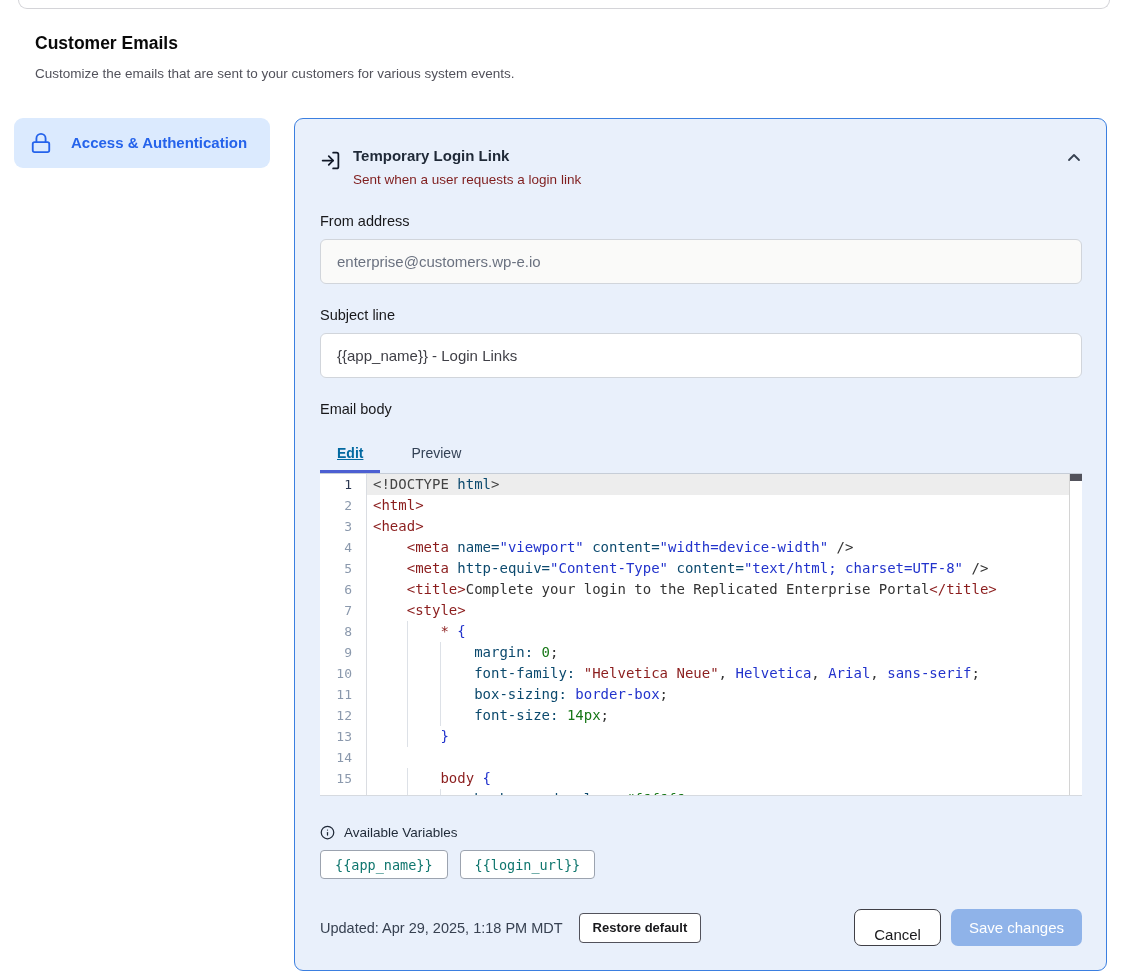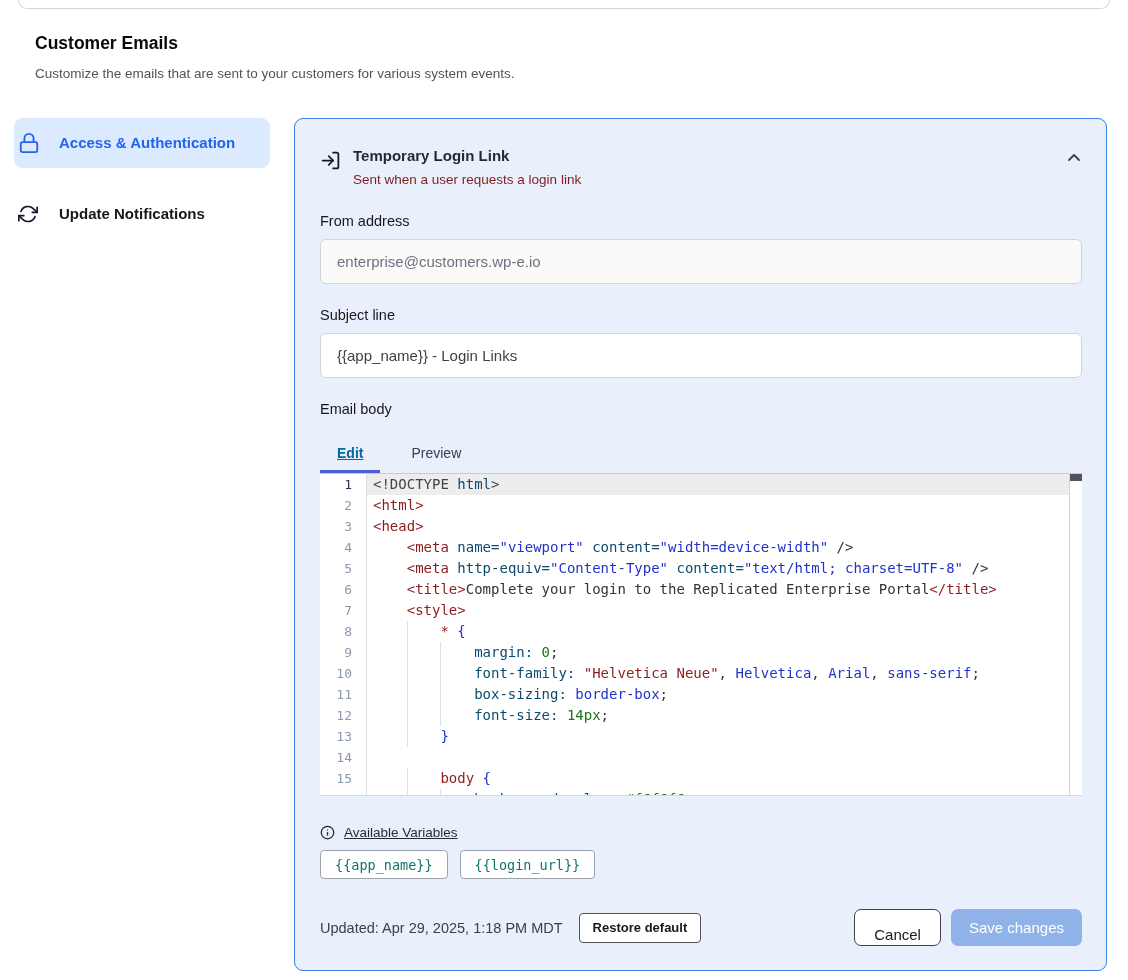--- a/index.html
+++ b/index.html
@@ -12,21 +12,21 @@
   .top-card { height:9px; margin:0 18px; border:1px solid #d4d4d8; border-top:none;
     border-radius:0 0 9px 9px; }
   .page-head { padding:24px 35px 0 35px; }
   .page-title { font-size:17.5px; font-weight:bold; color:#0a0a0a; }
   .page-sub { margin-top:12px; font-size:13.5px; color:#52525b; }
 
   .layout { display:flex; align-items:flex-start; margin:37px 21px 0 14px; gap:24px; }
 
   
   .sidebar { flex:0 0 256px; }
-  .side-item { display:flex; align-items:center; gap:19px; padding:13px 16px 13px 4px;
+  .side-item { display:flex; align-items:center; gap:19px; padding:13px 16px 13px 16px;
     border-radius:9px; cursor:pointer; font-size:15px; font-weight:600; line-height:24px; color:#18181b; }
   .side-item.active { background:#dbeafe; color:#2563eb; }
   .side-item + .side-item { margin-top:21px; }
   .side-item .ic { flex:0 0 22px; display:flex; align-items:center; }
 
   
   .panel { flex:1; background:#e9f0fb; border:1px solid #3b7fe0; border-radius:9px;
     padding:26px 24px 24px 25px; }
   .panel-head { display:flex; gap:12px; }
   .panel-head .ic { margin-top:5px; }
@@ -59,21 +59,21 @@
   .code { flex:1; position:relative; white-space:pre; padding-left:6px; color:#333; }
   .cl.active .code { background:#ededed; }
   .code i.g { position:absolute; top:0; bottom:0; border-left:1px solid #dde1e7; }
   .t-tag { color:#8b1d1d; } .t-attr { color:#0c4a6e; } .t-str { color:#2233cc; }
   .t-kw { color:#2233cc; } .t-num { color:#177717; } .t-doc { color:#444; } .t-pln { color:#333; }
   .vscroll { position:absolute; top:0; right:0; bottom:0; width:13px; background:#fff;
     border-left:1px solid #d4d4d4; }
   .vscroll .thumb { height:7px; background:#52525b; }
 
   
-  .vars-head { display:flex; align-items:center; gap:9px; margin-top:29px; font-size:13.5px; color:#1f2937;text-decoration:underline; }
+  .vars-head { display:flex; align-items:center; gap:9px; margin-top:29px; font-size:13.5px; color:#1f2937; }
   .chips { display:flex; gap:12px; margin-top:10px; }
   .chip { height:29px; display:flex; align-items:center; padding:0 14px; background:#fff;
     border:1px solid #9ca3af; border-radius:4px; font-family:"DejaVu Sans Mono", monospace;
     font-size:13.5px; color:#0f766e; cursor:pointer; }
 
   
   .panel-footer { display:flex; align-items:center; margin-top:30px; }
   .updated { font-size:14.5px; color:#374151; }
   .btn-restore { margin-left:16px; height:30px; padding:0 13px; background:#fff;
     border:1px solid #52525b; border-radius:4px; font-size:13px; font-weight:bold; color:#18181b;
@@ -99,30 +99,20 @@
   <div class="sidebar" id="sidebar">
       <div class="side-item active">
         <span class="ic">
           <svg width="22" height="22" viewBox="0 0 24 24" fill="none" stroke="#2563eb" stroke-width="2" stroke-linecap="round" stroke-linejoin="round">
             <rect x="3" y="11" width="18" height="11" rx="2" ry="2"></rect>
             <path d="M7 11V7a5 5 0 0 1 10 0v4"></path>
           </svg>
         </span>
         <span>Access &amp; Authentication</span>
       </div>
-      <div class="side-item">
-        <span class="ic">
-          <svg width="20" height="20" viewBox="0 0 24 24" fill="none" stroke="#111827" stroke-width="2" stroke-linecap="round" stroke-linejoin="round">
-            <polyline points="23 4 23 10 17 10"></polyline>
-            <polyline points="1 20 1 14 7 14"></polyline>
-            <path d="M3.51 9a9 9 0 0 1 14.85-3.36L23 10M1 14l4.64 4.36A9 9 0 0 0 20.49 15"></path>
-          </svg>
-        </span>
-        <span>Update Notifications</span>
-      </div>
     </div>
 
   <div class="panel">
     <div class="panel-head">
       <span class="ic">
         <svg width="21" height="21" viewBox="0 0 24 24" fill="none" stroke="#111827" stroke-width="2" stroke-linecap="round" stroke-linejoin="round">
             <path d="M15 3h4a2 2 0 0 1 2 2v14a2 2 0 0 1-2 2h-4"></path>
             <polyline points="10 17 15 12 10 7"></polyline>
             <line x1="15" y1="12" x2="3" y2="12"></line>
           </svg>

